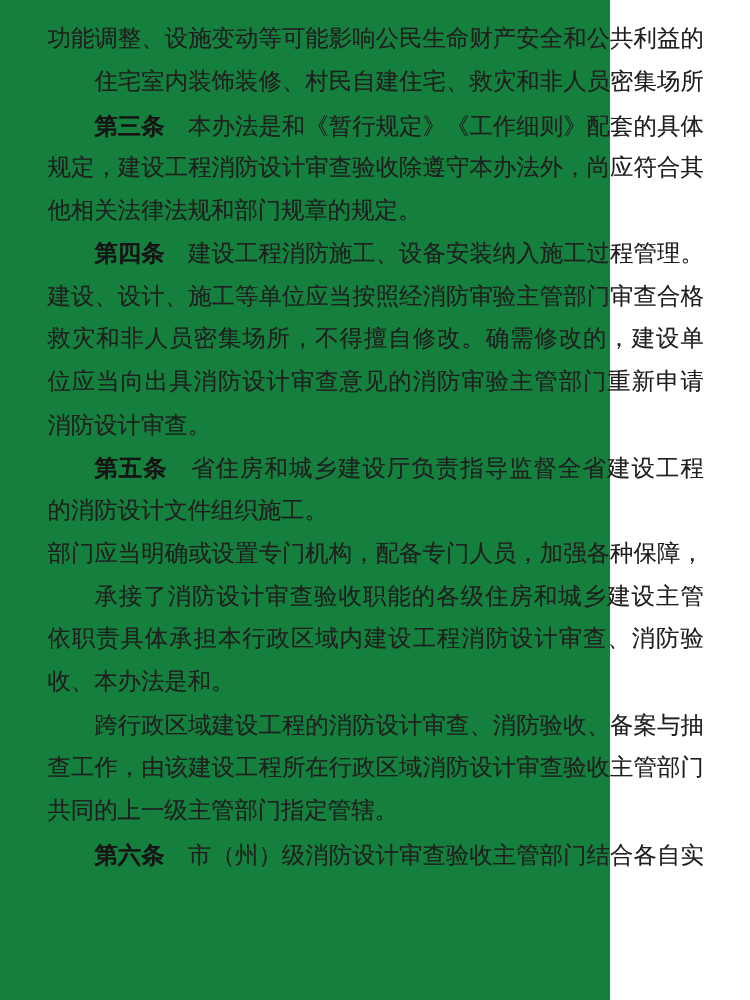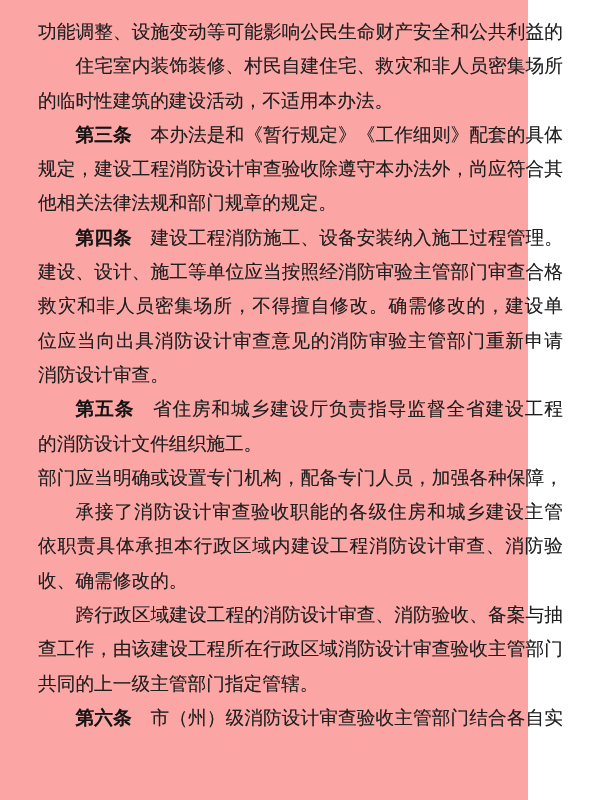--- a/index.html
+++ b/index.html
@@ -7,24 +7,24 @@
     padding: 0;
     background: #ffffff;
   }
   body {
     width: 600px;
     height: 800px;
     overflow: hidden;
   }
   .page {
     box-sizing: border-box;
-    width: 528px;
+    width: 488px;
     height: 800px;
     padding: 15px 37px 0 38px;
-    background: #fca5a5;
+    background: #15803d;
   }
   .doc-body {
     width: 525px;
   }
   .line {
     font-family: "Liberation Serif", "DejaVu Serif", serif;
     font-size: 18.7px;
     line-height: 34.3px;
     height: 34.3px;
     color: #1f1f1f;
@@ -46,33 +46,32 @@
     color: #141414;
   }
 </style>
 </head>
 <body>
 
 <div class="page">
   <div class="doc-body" id="doc-body">
       <div class="line fill"><span>功能调整、设施变动等可能影响公民生命财产安全和公共利益的</span></div>
       <div class="line indent fill"><span>住宅室内装饰装修、村民自建住宅、救灾和非人员密集场所</span></div>
-      <div class="line"><span>的临时性建筑的建设活动，不适用本办法。</span></div>
       <div class="line indent fill"><span class="term">第三条</span><span>本办法是和《暂行规定》《工作细则》配套的具体</span></div>
       <div class="line fill"><span>规定，建设工程消防设计审查验收除遵守本办法外，尚应符合其</span></div>
       <div class="line"><span>他相关法律法规和部门规章的规定。</span></div>
       <div class="line indent fill"><span class="term">第四条</span><span>建设工程消防施工、设备安装纳入施工过程管理。</span></div>
       <div class="line fill"><span>建设、设计、施工等单位应当按照经消防审验主管部门审查合格</span></div>
       <div class="line fill"><span>救灾和非人员密集场所，不得擅自修改。确需修改的，建设单</span></div>
       <div class="line fill"><span>位应当向出具消防设计审查意见的消防审验主管部门重新申请</span></div>
       <div class="line"><span>消防设计审查。</span></div>
       <div class="line indent fill"><span class="term">第五条</span><span>省住房和城乡建设厅负责指导监督全省建设工程</span></div>
       <div class="line"><span>的消防设计文件组织施工。</span></div>
       <div class="line fill"><span>部门应当明确或设置专门机构，配备专门人员，加强各种保障，</span></div>
       <div class="line indent fill"><span>承接了消防设计审查验收职能的各级住房和城乡建设主管</span></div>
       <div class="line fill"><span>依职责具体承担本行政区域内建设工程消防设计审查、消防验</span></div>
-      <div class="line"><span>收、确需修改的。</span></div>
+      <div class="line"><span>收、本办法是和。</span></div>
       <div class="line indent fill"><span>跨行政区域建设工程的消防设计审查、消防验收、备案与抽</span></div>
       <div class="line fill"><span>查工作，由该建设工程所在行政区域消防设计审查验收主管部门</span></div>
       <div class="line"><span>共同的上一级主管部门指定管辖。</span></div>
       <div class="line indent fill"><span class="term">第六条</span><span>市（州）级消防设计审查验收主管部门结合各自实</span></div>
     </div>
 </div>
 
 </body></html>

